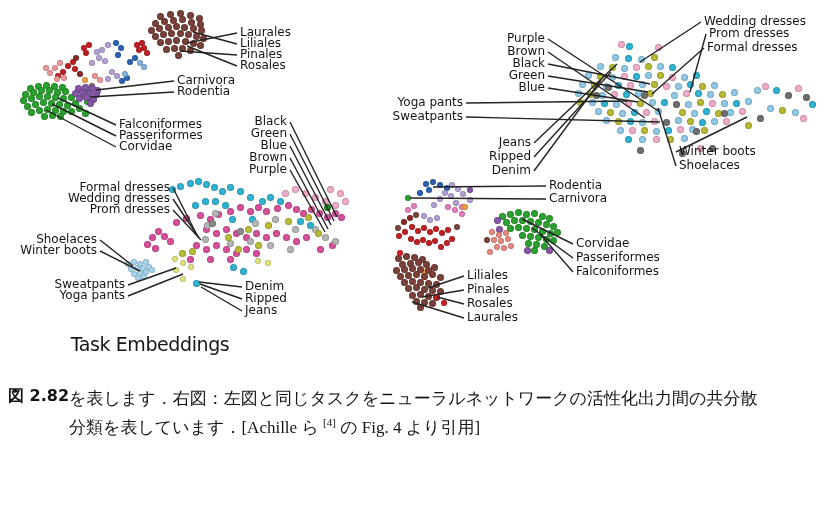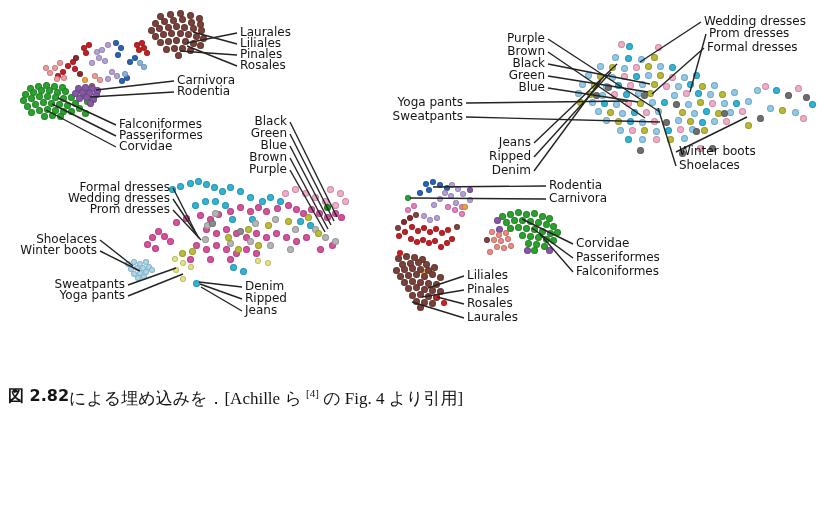--- a/index.html
+++ b/index.html
@@ -641,23 +641,25 @@
         <div class="ann" style="left: 549px; top: 178px;">Rodentia</div>
         <div class="ann" style="left: 549px; top: 191px;">Carnivora</div>
         <div class="ann" style="left: 576px; top: 236px;">Corvidae</div>
         <div class="ann" style="left: 576px; top: 250px;">Passeriformes</div>
         <div class="ann" style="left: 576px; top: 264px;">Falconiformes</div>
         <div class="ann" style="left: 467px; top: 268px;">Liliales</div>
         <div class="ann" style="left: 467px; top: 282px;">Pinales</div>
         <div class="ann" style="left: 467px; top: 296px;">Rosales</div>
         <div class="ann" style="left: 467px; top: 310px;">Laurales</div>
       </div>
+    <div class="plot-title" id="title-left" style="left: 150px; top: 333px;">Task Embeddings</div>
   </div>
 
   <div class="caption">
     <div class="cap-row">
       <div class="cap-label">図 2.82</div>
       <div class="cap-body">
-        <div class="cap-line"><span>による埋め込みを．[Achille ら </span><sup>[4]</sup><span> の Fig. 4 より引用]</span></div>
+        <div class="cap-line">を表します．右図：左図と同じタスクをニューラルネットワークの活性化出力間の共分散</div>
+        <div class="cap-line"><span>分類を表しています．[Achille ら </span><sup>[4]</sup><span> の Fig. 4 より引用]</span></div>
       </div>
     </div>
   </div>
 </div>
 
 </body></html>

